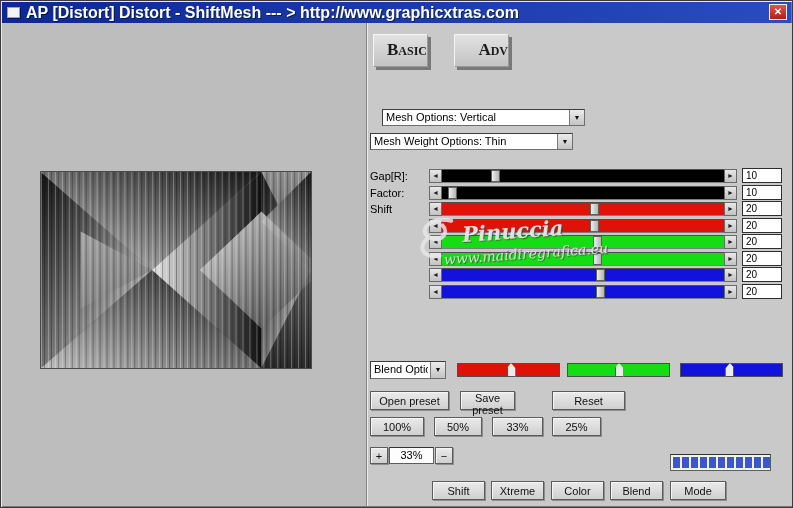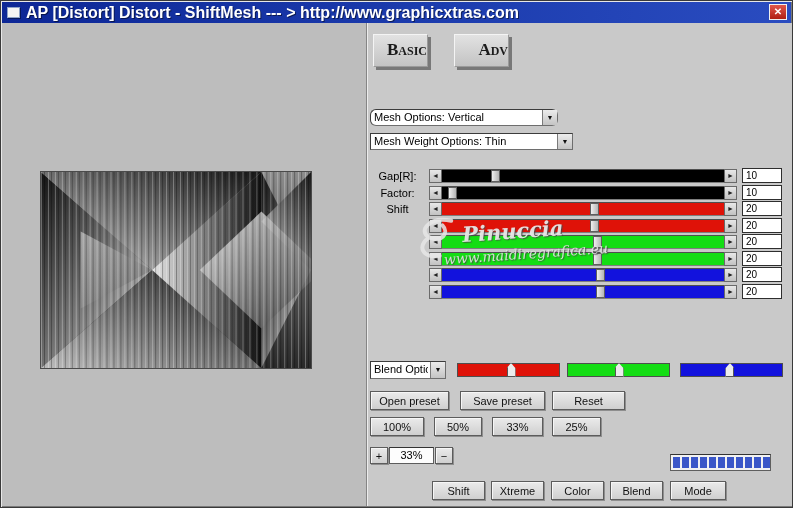--- a/index.html
+++ b/index.html
@@ -37,21 +37,21 @@
   .select { position:absolute; height:17px; background:#ffffff; border:1px solid #6e6e6e;
             border-top-color:#3c3c3c; border-left-color:#3c3c3c; cursor:pointer; }
   .sel-text { position:absolute; left:3px; top:1px; right:17px; font-size:11px; line-height:13px;
               white-space:nowrap; overflow:hidden; color:#000; }
   .arrowbox { position:absolute; right:0; top:0; bottom:0; width:15px;
               background:linear-gradient(#ececec,#c4c4c4); border-left:1px solid #7a7a7a;
               font-size:7px; text-align:center; line-height:15px; color:#111; cursor:pointer; }
 
   
   .srow { position:absolute; left:3px; width:410px; height:14px; }
-  .slabel { position:absolute; left:0; top:1px; width:55px; text-align:center; font-size:11px; color:#000; }
+  .slabel { position:absolute; left:0; top:1px; width:55px; text-align:left; font-size:11px; color:#000; }
   .strip { position:absolute; left:59px; top:0; width:308px; height:14px; border:1px solid #7e7e7e;
            border-top-color:#4e4e4e; background:#9a9a9a; }
   .sarrow { position:absolute; top:0; width:11px; height:12px; background:linear-gradient(#e8e8e8,#c2c2c2);
             border:0; outline:1px solid #6a6a6a; font-size:7px; line-height:12px; text-align:center;
             color:#222; cursor:pointer; z-index:2; }
   .sarrow.left { left:0; } .sarrow.right { right:0; }
   .track-fill { position:absolute; left:11px; right:11px; top:0; height:12px; background:#000; }
   .thumb { position:absolute; top:0; width:9px; height:12px; margin-left:-4px;
            background:linear-gradient(90deg,#efefef,#b4b4b4); border:1px solid #5e5e5e; cursor:pointer; }
   .sval { position:absolute; left:372px; top:-1px; width:40px; height:15px; background:#fff;
@@ -140,21 +140,21 @@
         <polygon points="40,60 112,99 40,138" fill="url(#g5)" opacity="0.5"></polygon>
         <rect width="272" height="198" fill="url(#stripes)"></rect>
       </svg>
     </div>
 
     <div class="panel">
 
       <div class="tabbtn" style="left:6px; top:11px;">Basic</div>
       <div class="tabbtn" style="left:87px; top:11px;">Adv</div>
 
-      <div class="select" style="left:3px; top:86px; width:188px;border-radius:6px;">
+      <div class="select" style="left:15px; top:86px; width:203px;">
         <span class="sel-text">Mesh Options: Vertical</span>
         <span class="arrowbox">▼</span>
       </div>
       <div class="select" style="left:3px; top:110px; width:203px;">
         <span class="sel-text">Mesh Weight Options: Thin</span>
         <span class="arrowbox">▼</span>
       </div>
 
       <div class="srow" style="top:146px;">
         <span class="slabel">Gap[R]:</span>
@@ -261,21 +261,21 @@
         <span class="pointer" style="left: 52%;"></span>
       </div>
       <div class="bbar" style="left: 200px; background: rgb(20, 221, 20);">
         <span class="pointer" style="left: 50%;"></span>
       </div>
       <div class="bbar" style="left: 313px; background: rgb(18, 18, 221);">
         <span class="pointer" style="left: 48%;"></span>
       </div>
 
       <button class="btn" style="left:3px; top:368px; width:79px; height:19px;">Open preset</button>
-      <button class="btn" style="left:93px; top:368px; width:85px; height:19px;">Save preset</button>
+      <button class="btn" style="left:93px; top:368px; width:55px; height:19px;">Save preset</button>
       <button class="btn" style="left:185px; top:368px; width:73px; height:19px;">Reset</button>
 
       <button class="btn" style="left:3px; top:394px; width:54px; height:19px;">100%</button>
       <button class="btn" style="left:67px; top:394px; width:48px; height:19px;">50%</button>
       <button class="btn" style="left:125px; top:394px; width:51px; height:19px;">33%</button>
       <button class="btn" style="left:185px; top:394px; width:49px; height:19px;">25%</button>
 
       <button class="btn" style="left:3px; top:424px; width:18px; height:17px;">+</button>
       <div class="zoombox" style="left:22px; top:424px; width:45px; height:17px;">33%</div>
       <button class="btn" style="left:68px; top:424px; width:18px; height:17px;">−</button>

